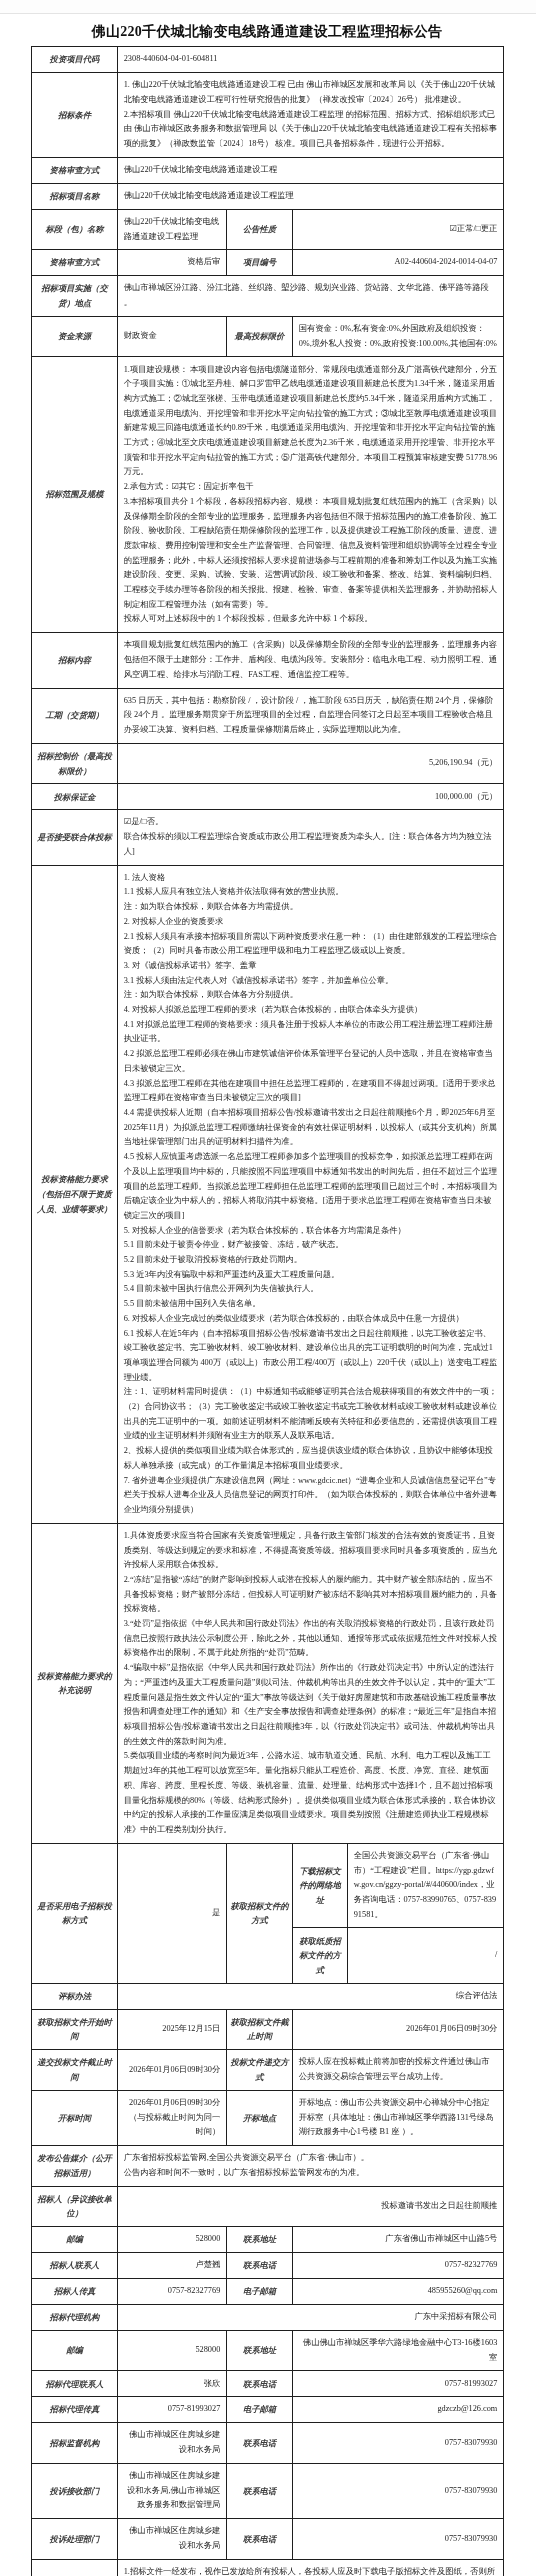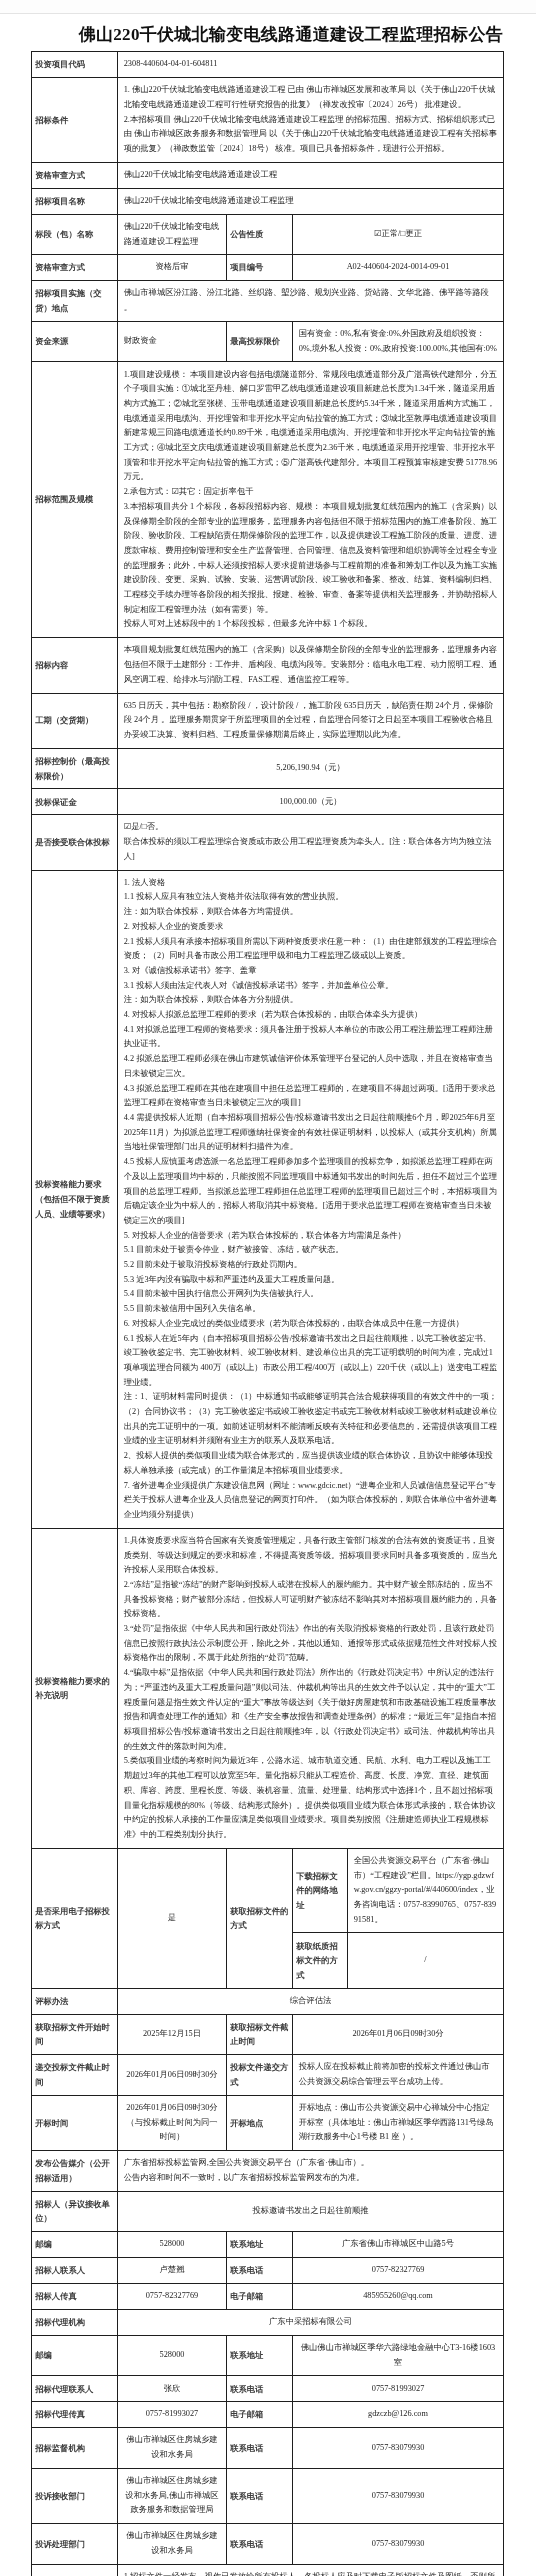--- a/index.html
+++ b/index.html
@@ -1,26 +1,26 @@
 <!DOCTYPE html>
 <html style="font-size:10.2px"><head>
 <meta charset="utf-8">
 <style>
   html,body{margin:0;padding:0;background:#ffffff;}
   body{width:536px;font-family:"Liberation Serif","DejaVu Serif",serif;color:#1c1c1c;}
   .top-band{height:13.4px;background:#fdfdfd;border-bottom:0.6px solid #e4e4e4;}
-  .doc-title{width:472px;margin:8.3px 0 5.7px 31px;text-align:right;font-size:17px;font-weight:bold;
+  .doc-title{width:472px;margin:8.3px 0 5.7px 31px;text-align:center;font-size:14px;font-weight:bold;
              color:#101010;letter-spacing:0.3px;font-family:"Liberation Serif","DejaVu Serif",serif;}
   table.notice{border-collapse:collapse;margin-left:31px;width:472px;table-layout:fixed;border:1.3px solid #1e1e1e;}
   td{border:0.6px solid #1e1e1e;border-top-width:1.3px;border-bottom-width:1.3px;
      padding:5.1px 5.7px;font-size:8.3px;line-height:14.7px;vertical-align:middle;
      word-break:break-all;overflow-wrap:break-word;}
   td.lbl{font-family:"Liberation Sans","DejaVu Sans",sans-serif;font-weight:bold;color:#3c3c3c;
-         padding:5.1px 3.2px;}
-  td.c{text-align:center;}
+         text-align:center;padding:5.1px 3.2px;font-style:italic;}
+  td.c{text-align:right;}
   .pre{white-space:pre-line;margin-left:22px;}
 </style>
 </head>
 <body>
 
 <div class="top-band"></div>
 
 <h1 class="doc-title">佛山220千伏城北输变电线路通道建设工程监理招标公告</h1>
 
 <table class="notice">
@@ -58,21 +58,21 @@
     <td class="lbl">标段（包）名称</td>
     <td>佛山220千伏城北输变电线路通道建设工程监理</td>
     <td class="lbl">公告性质</td>
     <td colspan="2" class="c">☑正常/□更正</td>
   </tr>
 
   <tr>
     <td class="lbl">资格审查方式</td>
     <td class="c">资格后审</td>
     <td class="lbl">项目编号</td>
-    <td colspan="2" class="c">A02-440604-2024-0014-09-01</td>
+    <td colspan="2" class="c">A02-440604-2024-0014-04-07</td>
   </tr>
 
   <tr>
     <td class="lbl">招标项目实施（交货）地点</td>
     <td colspan="4">佛山市禅城区汾江路、汾江北路、丝织路、塱沙路、规划兴业路、货站路、文华北路、佛平路等路段 。</td>
   </tr>
 
   <tr>
     <td class="lbl">资金来源</td>
     <td>财政资金</td>

